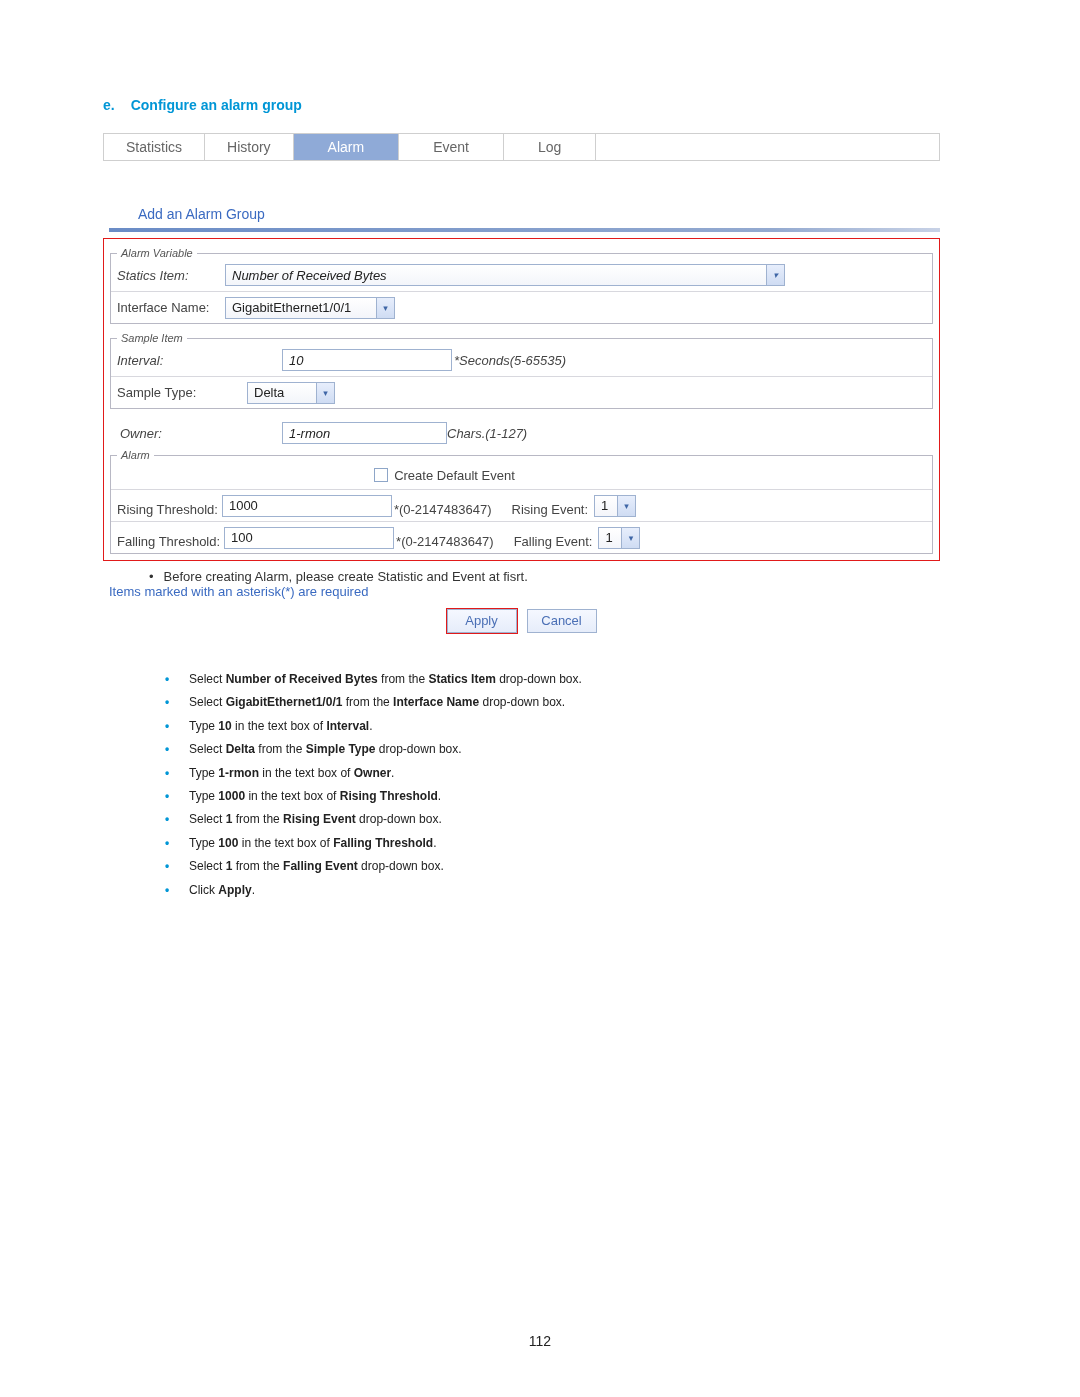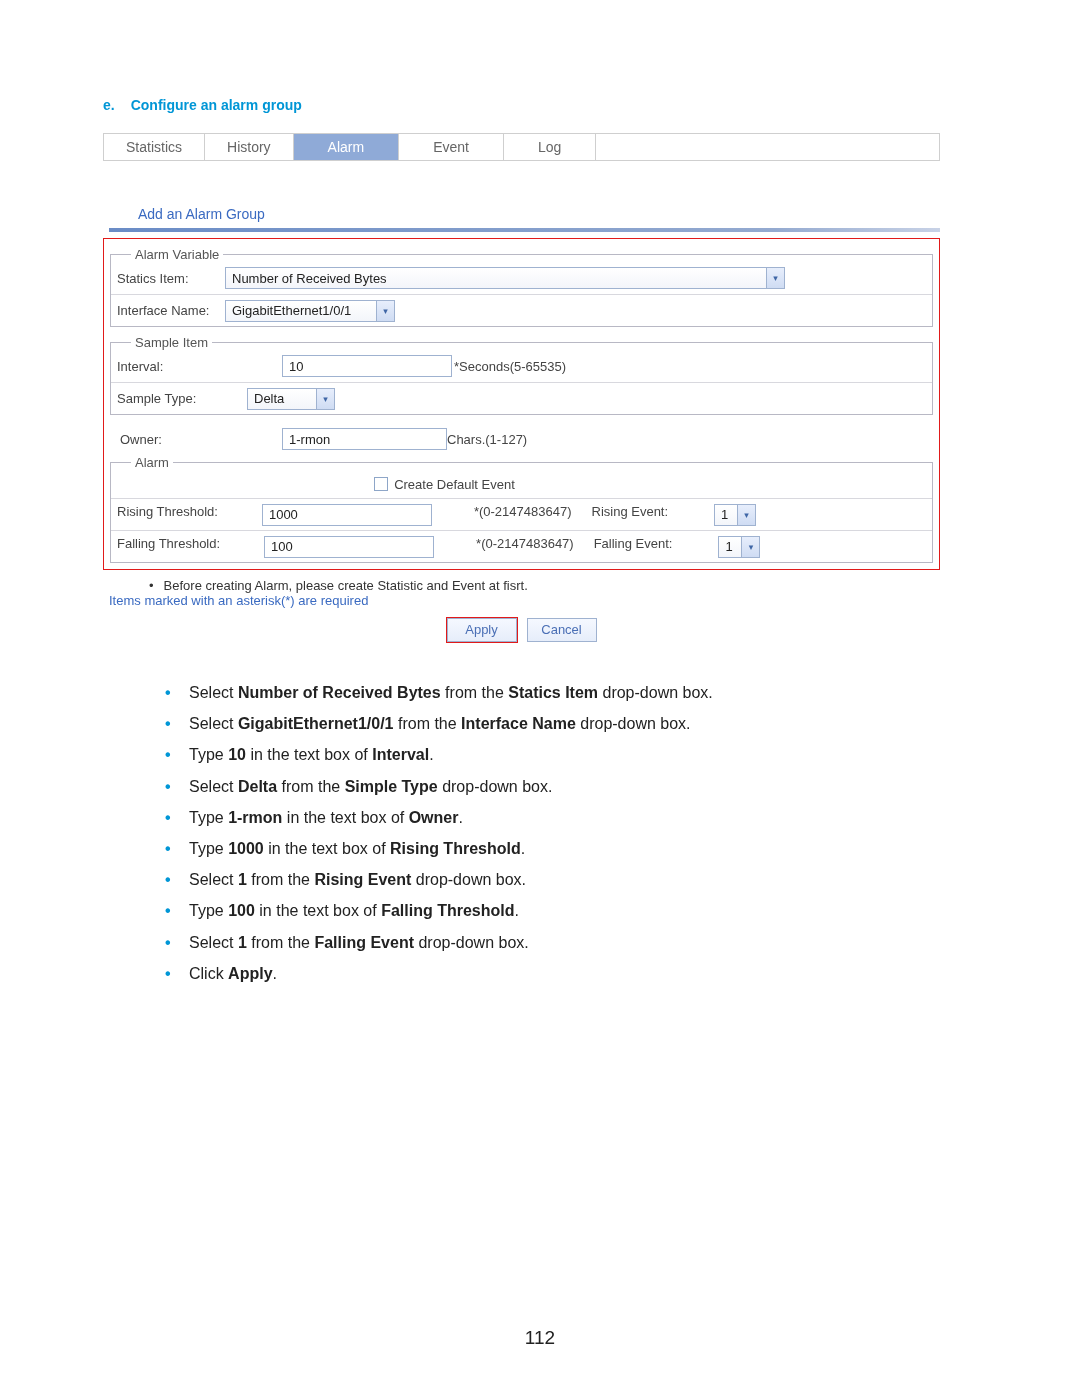--- a/index.html
+++ b/index.html
@@ -61,34 +61,35 @@
     padding: 8px 6px 4px 6px;
   }
 
   fieldset.av, fieldset.si, fieldset.al {
     border: 1px solid #b8b8c4;
     margin: 0 0 8px 0;
     position: relative;
   }
   fieldset legend {
     color: #555;
-    font-size: 13px;
+    font-size: 11px;
     padding: 0 4px;
-    margin-left: 20px;
+    margin-left: 6px;
+    font-style: italic;
   }
   .row {
     display: flex;
     align-items: center;
     border-top: 1px solid #d8d8de;
     padding: 4px 6px;
     font-size: 13px;
     color: #444;
     min-height: 32px;
   }
-  .row.first { border-top: none; }
+  .row.first { border-top: none; font-style: italic; }
   .lbl { color: #444; }
 
   .select-like, .input-like, .mini-sel {
     border: 1px solid #9fb2d0;
     background: linear-gradient(#ffffff, #f3f5fa);
     display: inline-flex;
     align-items: center;
     height: 22px;
     font-size: 13px;
     color: #222;
@@ -110,21 +111,21 @@
   .input-like { background: #fff; }
 
   .statics-sel { width: 560px; }
   .iface-sel { width: 170px; }
   .interval-inp { width: 170px; }
   .sample-type-sel { width: 88px; }
   .owner-inp { width: 165px; }
   .thresh-inp { width: 170px; }
   .mini-sel { width: 42px; }
 
-  .nowrap-row { display:flex; align-items:flex-start;gap:40px; }
+  .nowrap-row { display:flex; align-items:flex-end; }
 
   .cb {
     width:14px;height:14px;border:1px solid #8ea6c8;display:inline-block;margin-right:6px;
     background:#fff;
   }
   .alarm-top-row {
     border-top:none;
     justify-content:center;
     padding-right: 160px;
     min-height:28px;
@@ -148,40 +149,40 @@
   }
   .btn-primary { box-shadow: 0 0 0 1px #e11a1a; }
 
   .instructions {
     margin-top: 35px;
     padding-left: 42px;
   }
   .instructions li {
     list-style: none;
     color:#222;
-    font-size:16px;
+    font-size:12px;
     line-height:1.95;
     position:relative;
     padding-left: 44px;
   }
   .instructions li::before {
     content:"•";
     color:#0096d6;
     position:absolute;
     left:20px;
     font-weight:bold;
   }
   .instructions b { font-weight:bold; }
 
   .pagenum {
     position:absolute;
     bottom:48px;
     width:1080px;
     text-align:center;
-    font-size:19px;
+    font-size:14px;
     color:#222;
   }
 </style>
 </head>
 <body>
 
 <div class="page">
 
   <div class="heading">
     <span class="letter">e.</span><span>Configure an alarm group</span>

